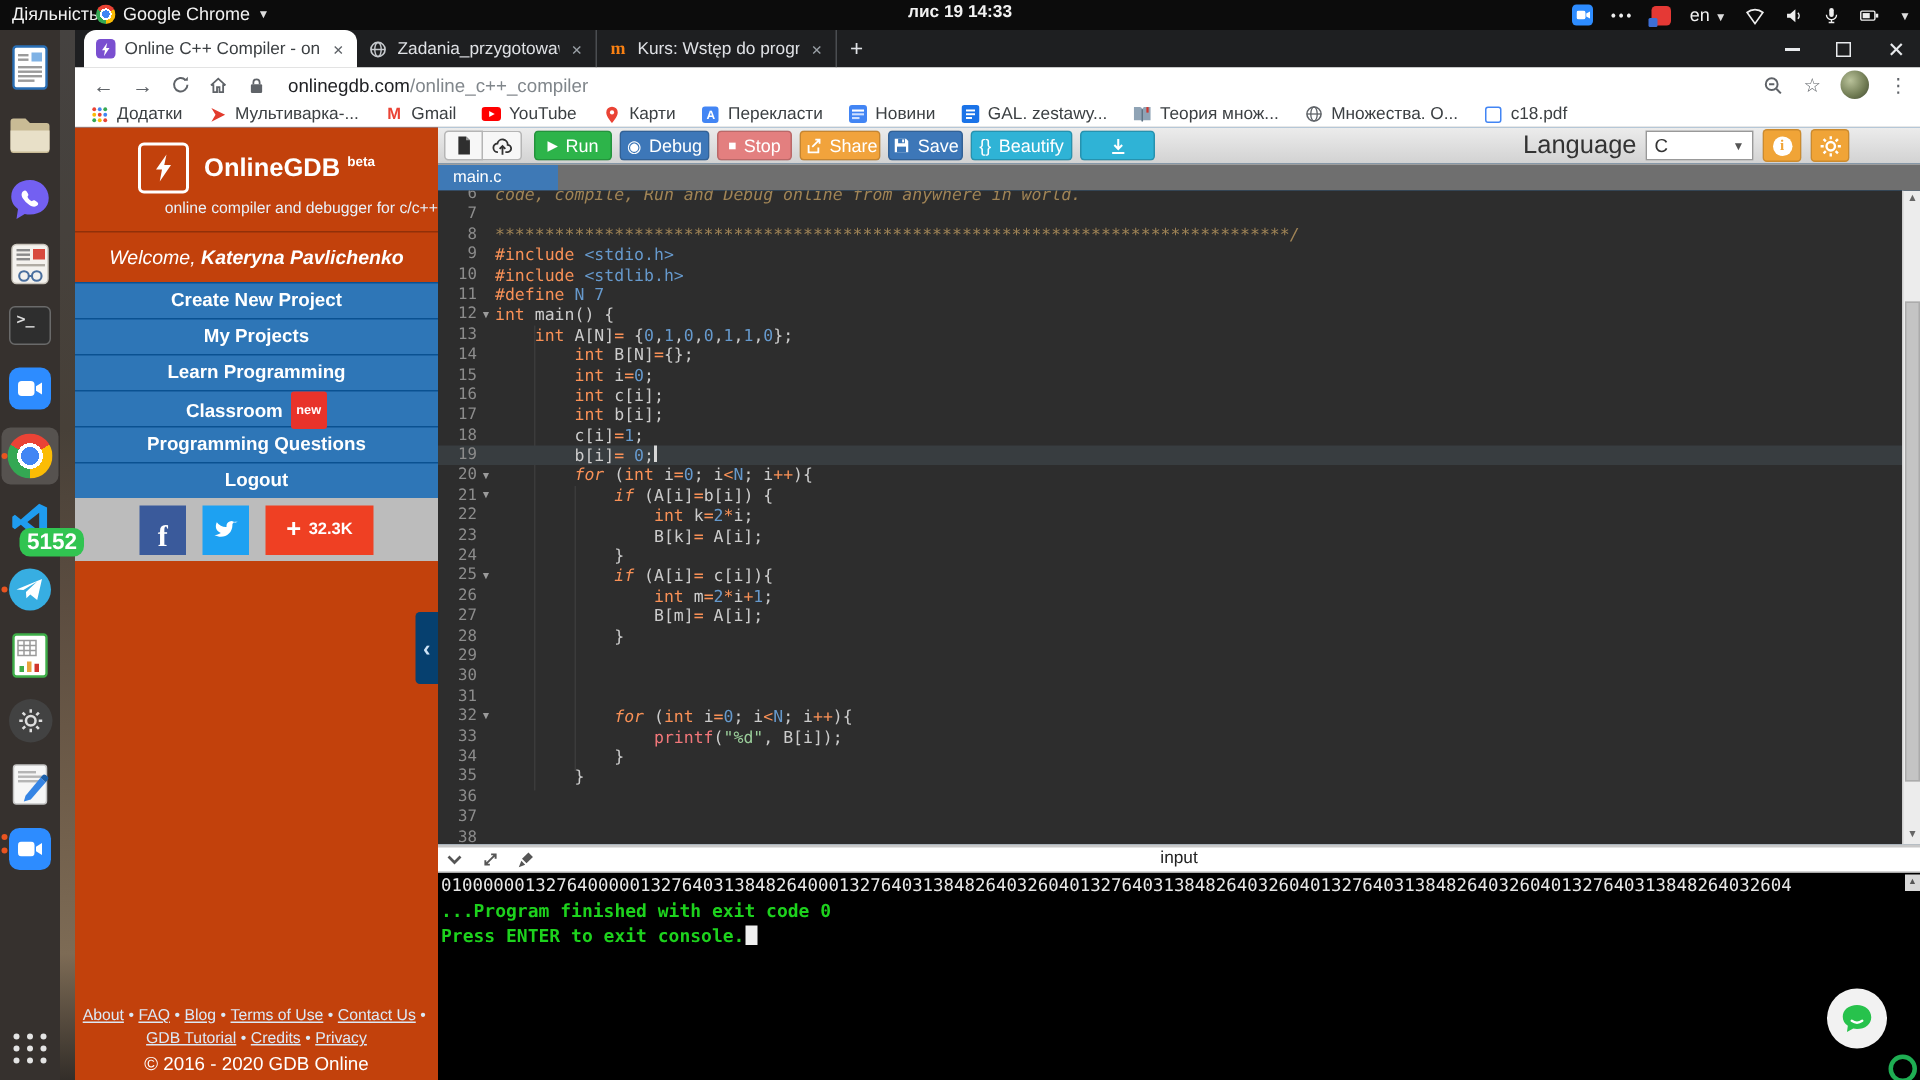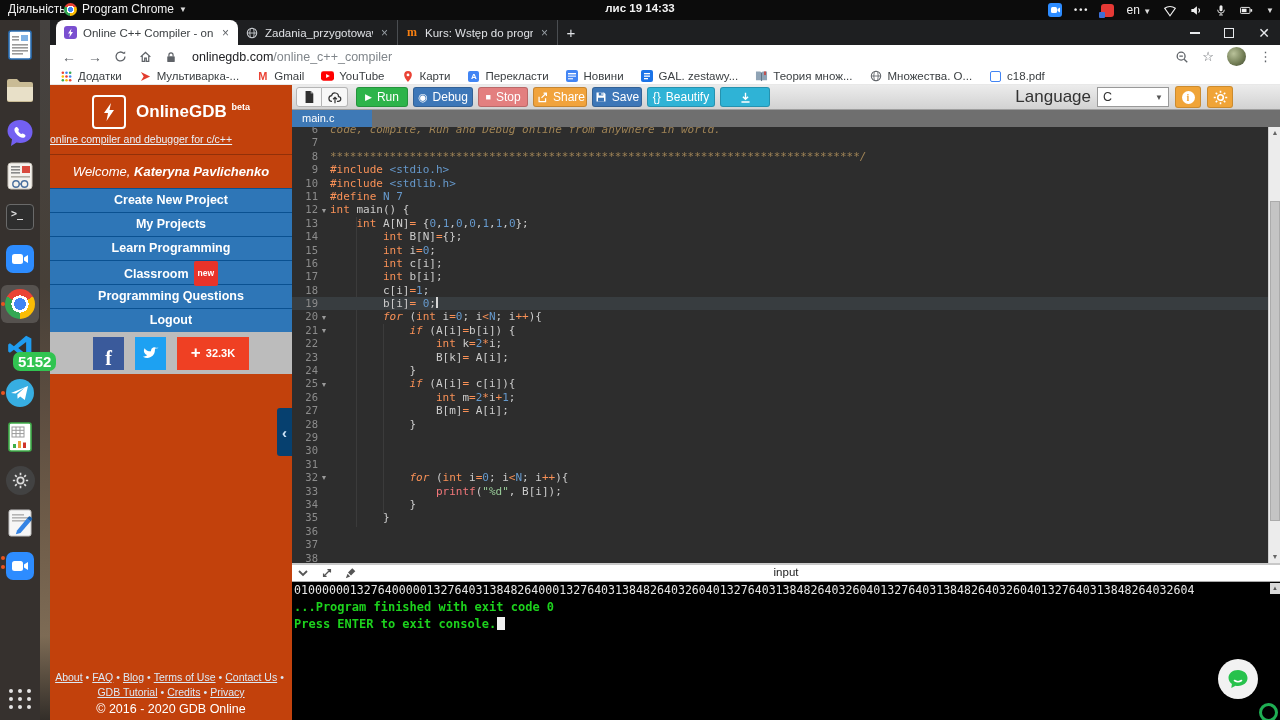--- a/index.html
+++ b/index.html
@@ -73,21 +73,21 @@
   .bi{width:13px;height:13px;display:inline-flex;align-items:center;justify-content:center;flex:none;}
   .bi .sq{width:11px;height:11px;border-radius:2px;}
   
   .app{position:absolute;left:0;top:65px;width:1230px;height:635px;background:#0a5191;}
   
   .sidebar{position:absolute;left:0;top:0;width:242px;height:635px;background:#c2410c;color:#fff;}
   .sb-logo{display:flex;align-items:center;justify-content:center;gap:10px;padding-top:10px;}
   .boltbox{width:34px;height:34px;border:2px solid #fff;border-radius:4px;display:flex;align-items:center;justify-content:center;box-sizing:border-box;}
   .brand{font-size:17px;font-weight:bold;}
   .brand sup{font-size:9px;font-weight:bold;}
-  .tagline{text-align:left;font-size:10.5px;color:#e8f1fa;padding:4px 0 9px;border-bottom:1px solid rgba(0,0,0,.25);text-decoration:underline;}
+  .tagline{text-align:right;font-size:10.5px;color:#e8f1fa;padding:4px 0 9px;border-bottom:1px solid rgba(0,0,0,.25);}
   .welcome{text-align:center;font-style:italic;font-size:13px;padding:9px 0;}
   .welcome b{font-weight:bold;}
   .menu .mi{height:23px;line-height:23px;text-align:center;background:#2e76b7;border-top:1px solid #0a5191;
             font-size:12.5px;font-weight:bold;color:#fff;}
   .badge-new{display:inline-block;background:#e8332a;color:#fff;font-size:8.5px;font-weight:bold;
              padding:1px 4px;border-radius:2px;vertical-align:2px;margin-left:5px;}
   .social{height:42px;background:#bcbcbc;display:flex;align-items:center;justify-content:center;gap:11px;}
   .soc-fb{width:31px;height:33px;background:#3a5a9b;color:#fff;display:flex;align-items:flex-end;justify-content:center;
           font:bold 20px "Liberation Serif",serif;}
   .soc-tw{width:31px;height:33px;background:#1da1f2;display:flex;align-items:center;justify-content:center;}
@@ -159,21 +159,21 @@
 </style>
 </head>
 <body>
 
 <div id="screen">
 
   <div class="topbar">
     <span class="tb-act">Діяльність</span>
     <span class="tb-app">
       <span class="chromemini"></span>
-      <span>Program Chrome</span>
+      <span>Google Chrome</span>
       <span class="caret">▼</span>
     </span>
     <span class="tb-clock">лис 19  14:33</span>
     <span class="tray">
       <span class="zoomsq">
           <svg width="9" height="6" viewBox="0 0 9 6">
             <rect x="0" y="0" width="6" height="6" rx="1.5" fill="#fff"></rect>
             <path d="M6.5 2 9 .6v4.8L6.5 4z" fill="#fff"></path>
           </svg>
         </span>

